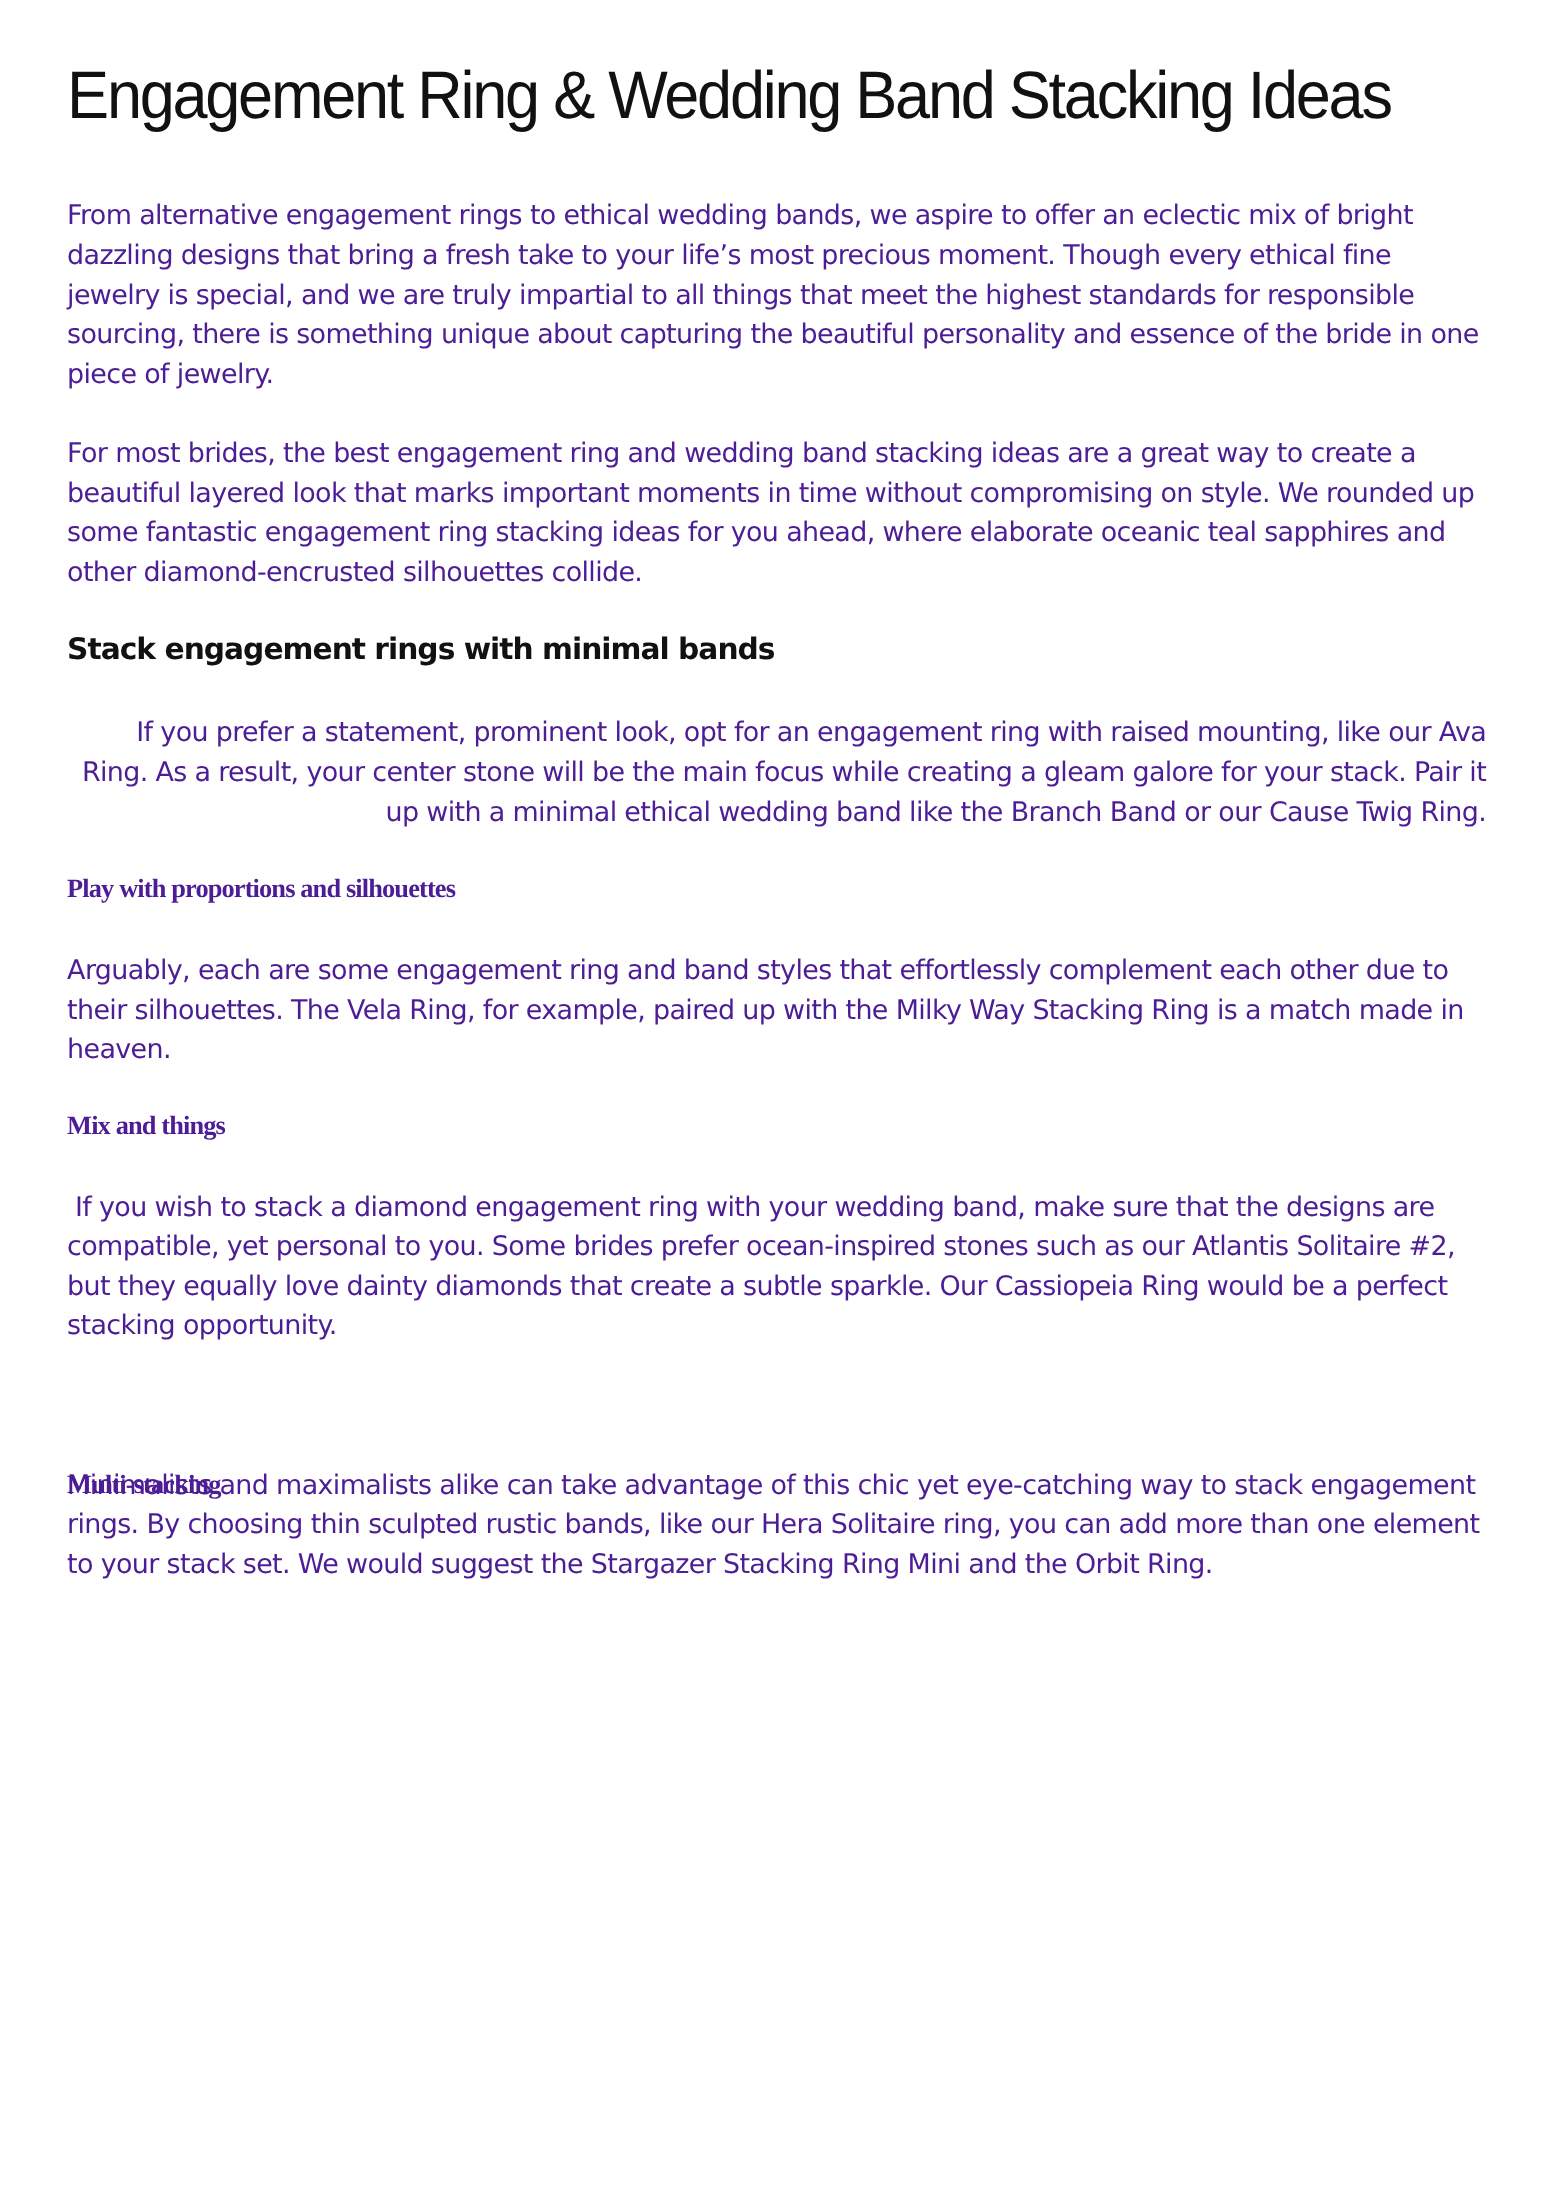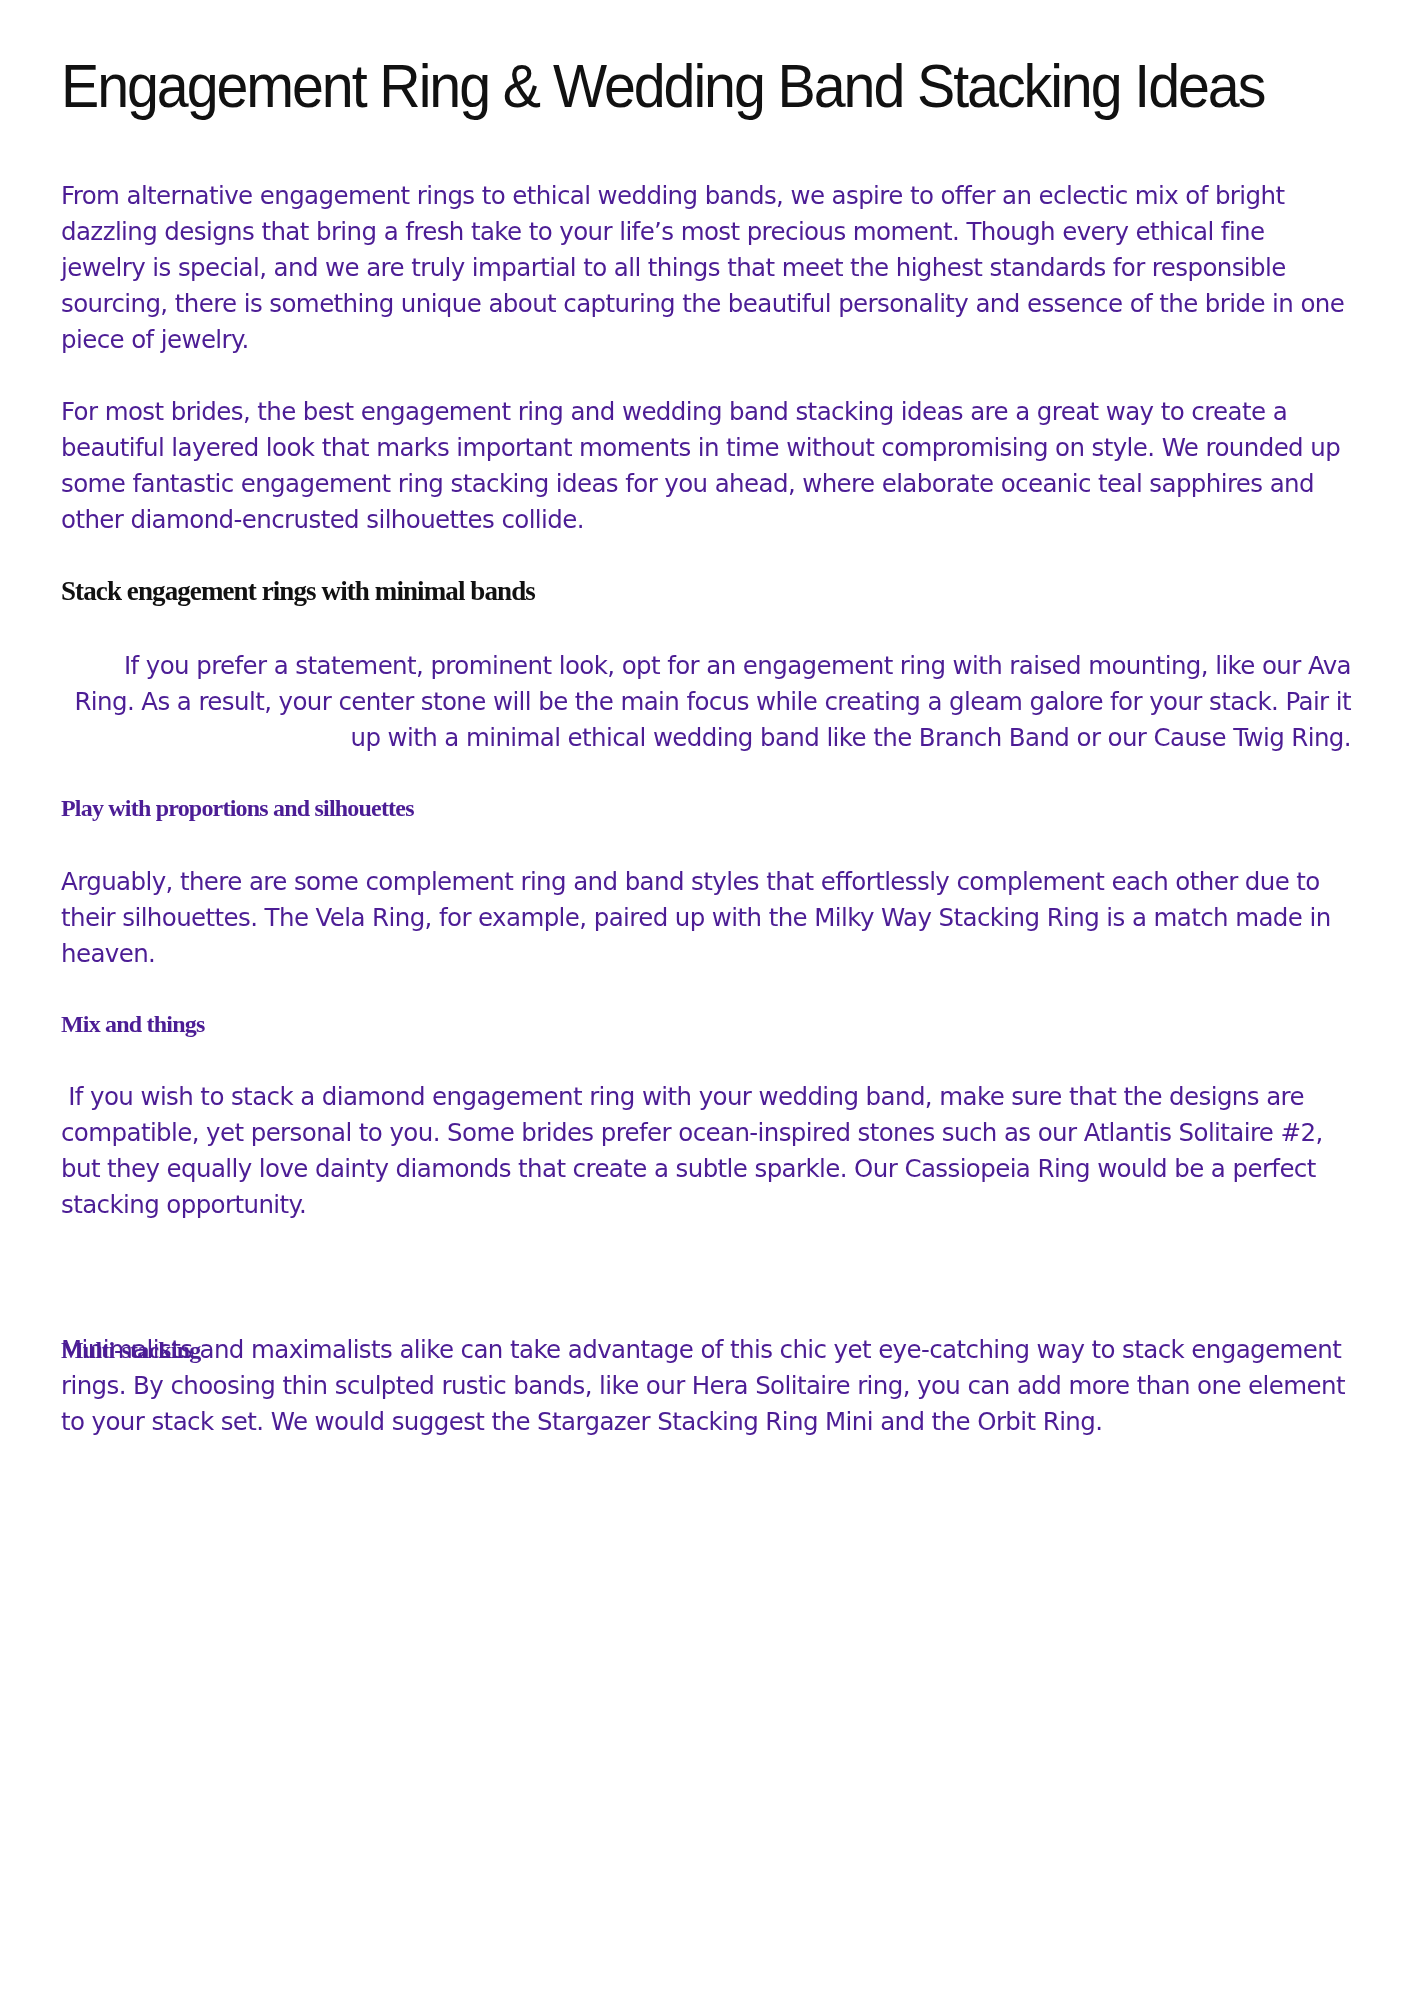--- a/index.html
+++ b/index.html
@@ -68,24 +68,24 @@
   </style>
 </head>
 <body>
 
 <div class="page">
   <h1 class="doc-title">Engagement Ring &amp; Wedding Band Stacking Ideas</h1>
 
   <p class="block para" style="top:178px;">From alternative engagement rings to ethical wedding bands, we aspire to offer an eclectic mix of bright dazzling designs that bring a fresh take to your life’s most precious moment. Though every ethical fine jewelry is special, and we are truly impartial to all things that meet the highest standards for responsible sourcing, there is something unique about capturing the beautiful personality and essence of the bride in one piece of jewelry.</p>
   <p class="block para" style="top:394px;">For most brides, the best engagement ring and wedding band stacking ideas are a great way to create a beautiful layered look that marks important moments in time without compromising on style. We rounded up some fantastic engagement ring stacking ideas for you ahead, where elaborate oceanic teal sapphires and other diamond-encrusted silhouettes collide.</p>
 
-  <h2 class="block h2" style="top:573px;font-family:Liberation Serif, serif;">Stack engagement rings with minimal bands</h2>
+  <h2 class="block h2" style="top:573px;">Stack engagement rings with minimal bands</h2>
   <p class="block para" style="top:648px;text-align:right;">If you prefer a statement, prominent look, opt for an engagement ring with raised mounting, like our Ava Ring. As a result, your center stone will be the main focus while creating a gleam galore for your stack. Pair it up with a minimal ethical wedding band like the Branch Band or our Cause Twig Ring.</p>
 
   <h3 class="block h3" style="top:790px;">Play with proportions and silhouettes</h3>
-  <p class="block para" style="top:864px;">Arguably, there are some complement ring and band styles that effortlessly complement each other due to their silhouettes. The Vela Ring, for example, paired up with the Milky Way Stacking Ring is a match made in heaven.</p>
+  <p class="block para" style="top:864px;">Arguably, each are some engagement ring and band styles that effortlessly complement each other due to their silhouettes. The Vela Ring, for example, paired up with the Milky Way Stacking Ring is a match made in heaven.</p>
 
   <h3 class="block h3" style="top:1006px;">Mix and things</h3>
   <p class="block para" style="top:1079px; white-space: pre-wrap;"> If you wish to stack a diamond engagement ring with your wedding band, make sure that the designs are compatible, yet personal to you. Some brides prefer ocean-inspired stones such as our Atlantis Solitaire #2, but they equally love dainty diamonds that create a subtle sparkle. Our Cassiopeia Ring would be a perfect stacking opportunity.</p>
 
   <h3 class="block h3" style="top:1332px;">Multi-stacking</h3>
   <p class="block para" style="top:1332px;">Minimalists and maximalists alike can take advantage of this chic yet eye-catching way to stack engagement rings. By choosing thin sculpted rustic bands, like our Hera Solitaire ring, you can add more than one element to your stack set. We would suggest the Stargazer Stacking Ring Mini and the Orbit Ring.</p>
 </div>
 
 </body></html>

